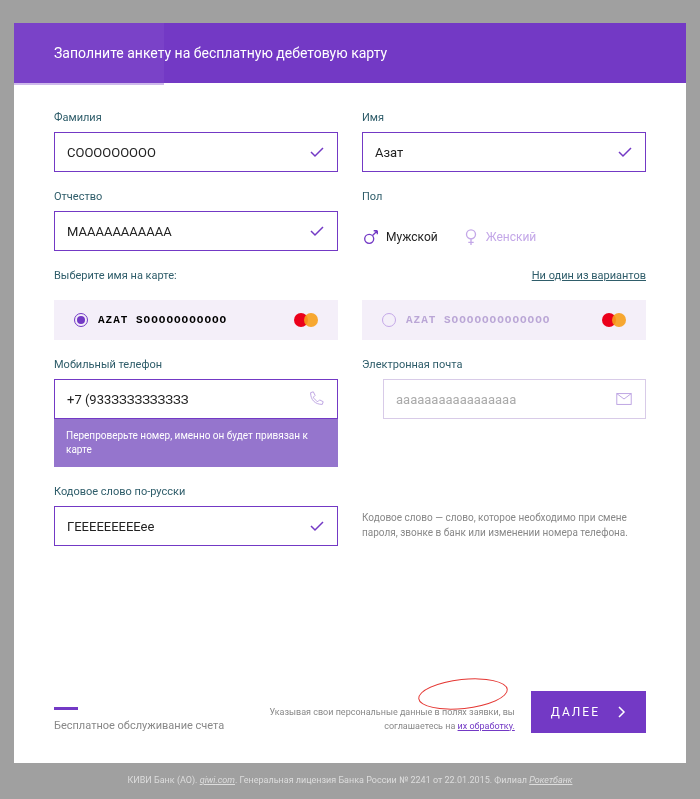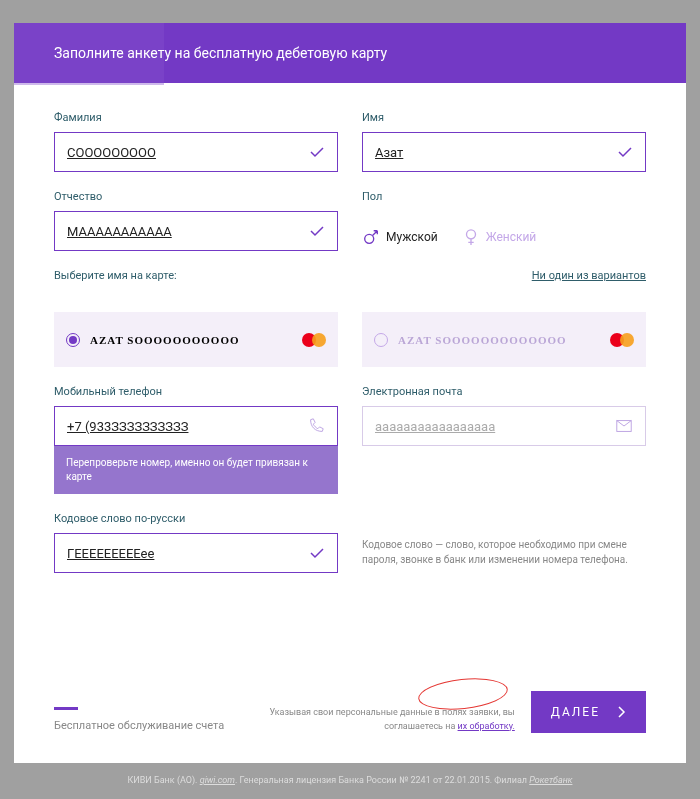--- a/index.html
+++ b/index.html
@@ -7,32 +7,32 @@
 .page { background: #a0a0a0; width: 700px; height: 799px; padding: 14px; }
 .card { background: #fff; width: 100%; height: 740px; position: relative; }
 .header { background: #7339c5; color: #fff; padding: 22px 40px; font-size: 14px; display: flex; align-items: center; margin-top: 9px; }
 .header .stripe { position: absolute; left: 0; top: 0; width: 150px; height: 62px; background: #8551cd; opacity: 0.4; }
 .header span { position: relative; z-index: 1; }
 .form { padding: 28px 40px 0 40px; }
 .row { display: flex; gap: 24px; margin-bottom: 18px; }
 .col { flex: 1; min-width: 0; }
 .label { font-size: 11px; color: #2f5d6a; margin-bottom: 8px; }
 .input-box { border: 1px solid #7339c5; height: 40px; display: flex; align-items: center; padding: 0 12px; font-size: 13px; color: #222; position: relative; }
-.input-box.light { border-color: #d8cbe8; }
-.input-box .val { flex: 1; white-space: nowrap; overflow: hidden; text-overflow: ellipsis; text-decoration: underline; }
+.input-box.light { border-color: #d8cbe8; margin-left: 21px; }
+.input-box .val { flex: 1; white-space: nowrap; overflow: hidden; text-overflow: ellipsis; }
 .check { width: 16px; height: 16px; flex-shrink: 0; }
 .check svg { display: block; }
 .gender-row { display: flex; gap: 24px; align-items: center; height: 40px; }
 .gender-opt { display: flex; align-items: center; gap: 6px; font-size: 12px; margin-top: 12px; }
 .gender-opt.sel { color: #222; }
 .gender-opt.unsel { color: #c4a8e8; }
 .gender-icon { width: 18px; height: 18px; }
 .link-right { text-align: right; font-size: 11px; color: #2f5d6a; text-decoration: underline; }
 .card-opt-row { display: flex; gap: 24px; margin-bottom: 18px; }
-.card-opt { flex: 1; background: #f4eff9; height: 55px; display: flex; align-items: center; padding: 0 12px; gap: 10px; font-family: Liberation Serif, serif; font-weight: bold; font-size: 11px; letter-spacing: 1px; }
+.card-opt { flex: 1; background: #f4eff9; height: 40px; display: flex; align-items: center; padding: 0 20px; gap: 10px; font-family: Liberation Mono, monospace; font-weight: bold; font-size: 11px; letter-spacing: 1px; }
 .card-opt.unsel { color: #baa6d6; }
 .radio { width: 14px; height: 14px; border-radius: 50%; border: 1px solid #7339c5; flex-shrink: 0; display: flex; align-items: center; justify-content: center; }
 .radio.sel::after { content: ''; width: 8px; height: 8px; background: #7339c5; border-radius: 50%; }
 .radio.unsel { border-color: #c4a8e8; }
 .card-opt .name { flex: 1; white-space: nowrap; overflow: hidden; text-overflow: ellipsis; }
 .mc { width: 24px; height: 16px; flex-shrink: 0; position: relative; }
 .mc::before, .mc::after { content: ''; position: absolute; width: 14px; height: 14px; border-radius: 50%; top: 1px; }
 .mc::before { background: #eb001b; left: 0; }
 .mc::after { background: #f79e1b; right: 0; opacity: 0.9; }
 .tooltip { background: #9575cd; color: #fff; font-size: 10px; padding: 10px 12px; line-height: 1.4; }
@@ -112,21 +112,21 @@
               <span class="gender-icon"><svg viewBox="0 0 20 20">
                     <circle cx="10" cy="7" r="5" stroke="#c4a8e8" stroke-width="1.5" fill="none"></circle>
                     <path d="M10 12v7M7 16h6" stroke="#c4a8e8" stroke-width="1.5" fill="none"></path>
                   </svg></span>
               <span>Женский</span>
             </div>
           </div>
         </div>
       </div>
 
-      <div class="row" style="margin-bottom:22px">
+      <div class="row" style="margin-bottom:10px">
         <div class="col">
             <div class="label">Выберите имя на карте:</div>
           </div>
         <div class="col">
             <div class="link-right">Ни один из вариантов</div>
           </div>
       </div>
 
       <div class="card-opt-row">
         <div class="card-opt">

